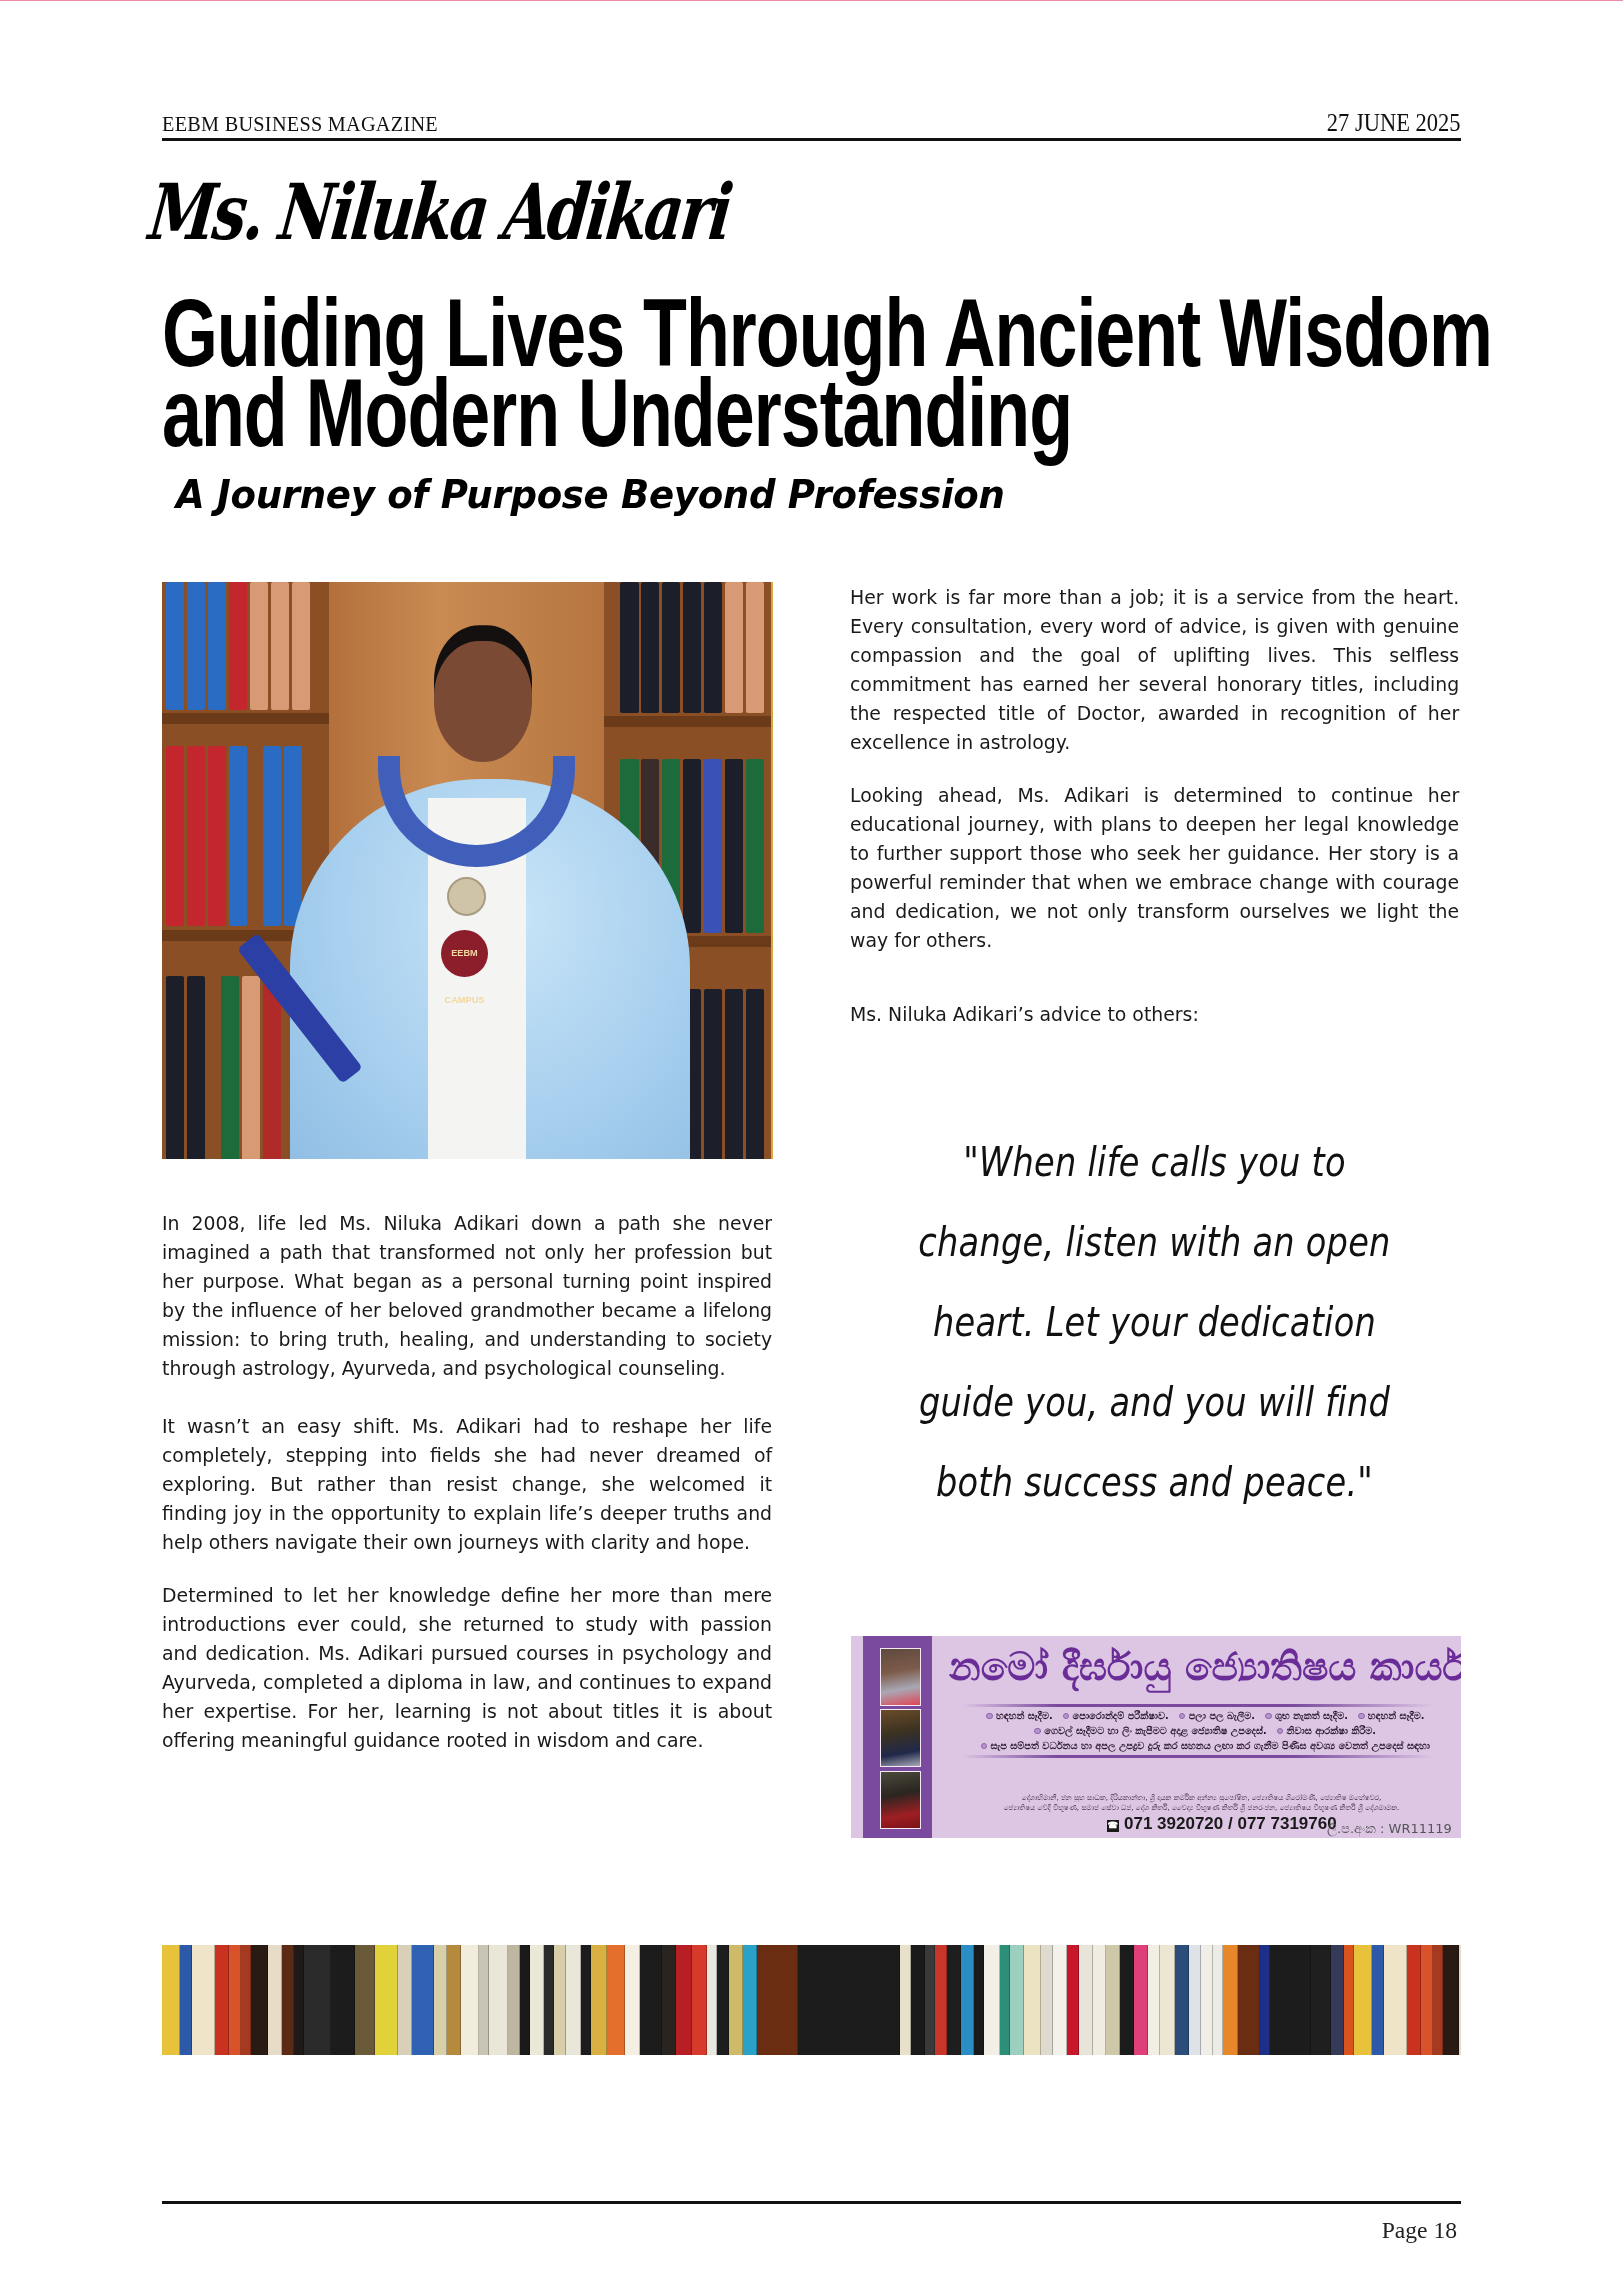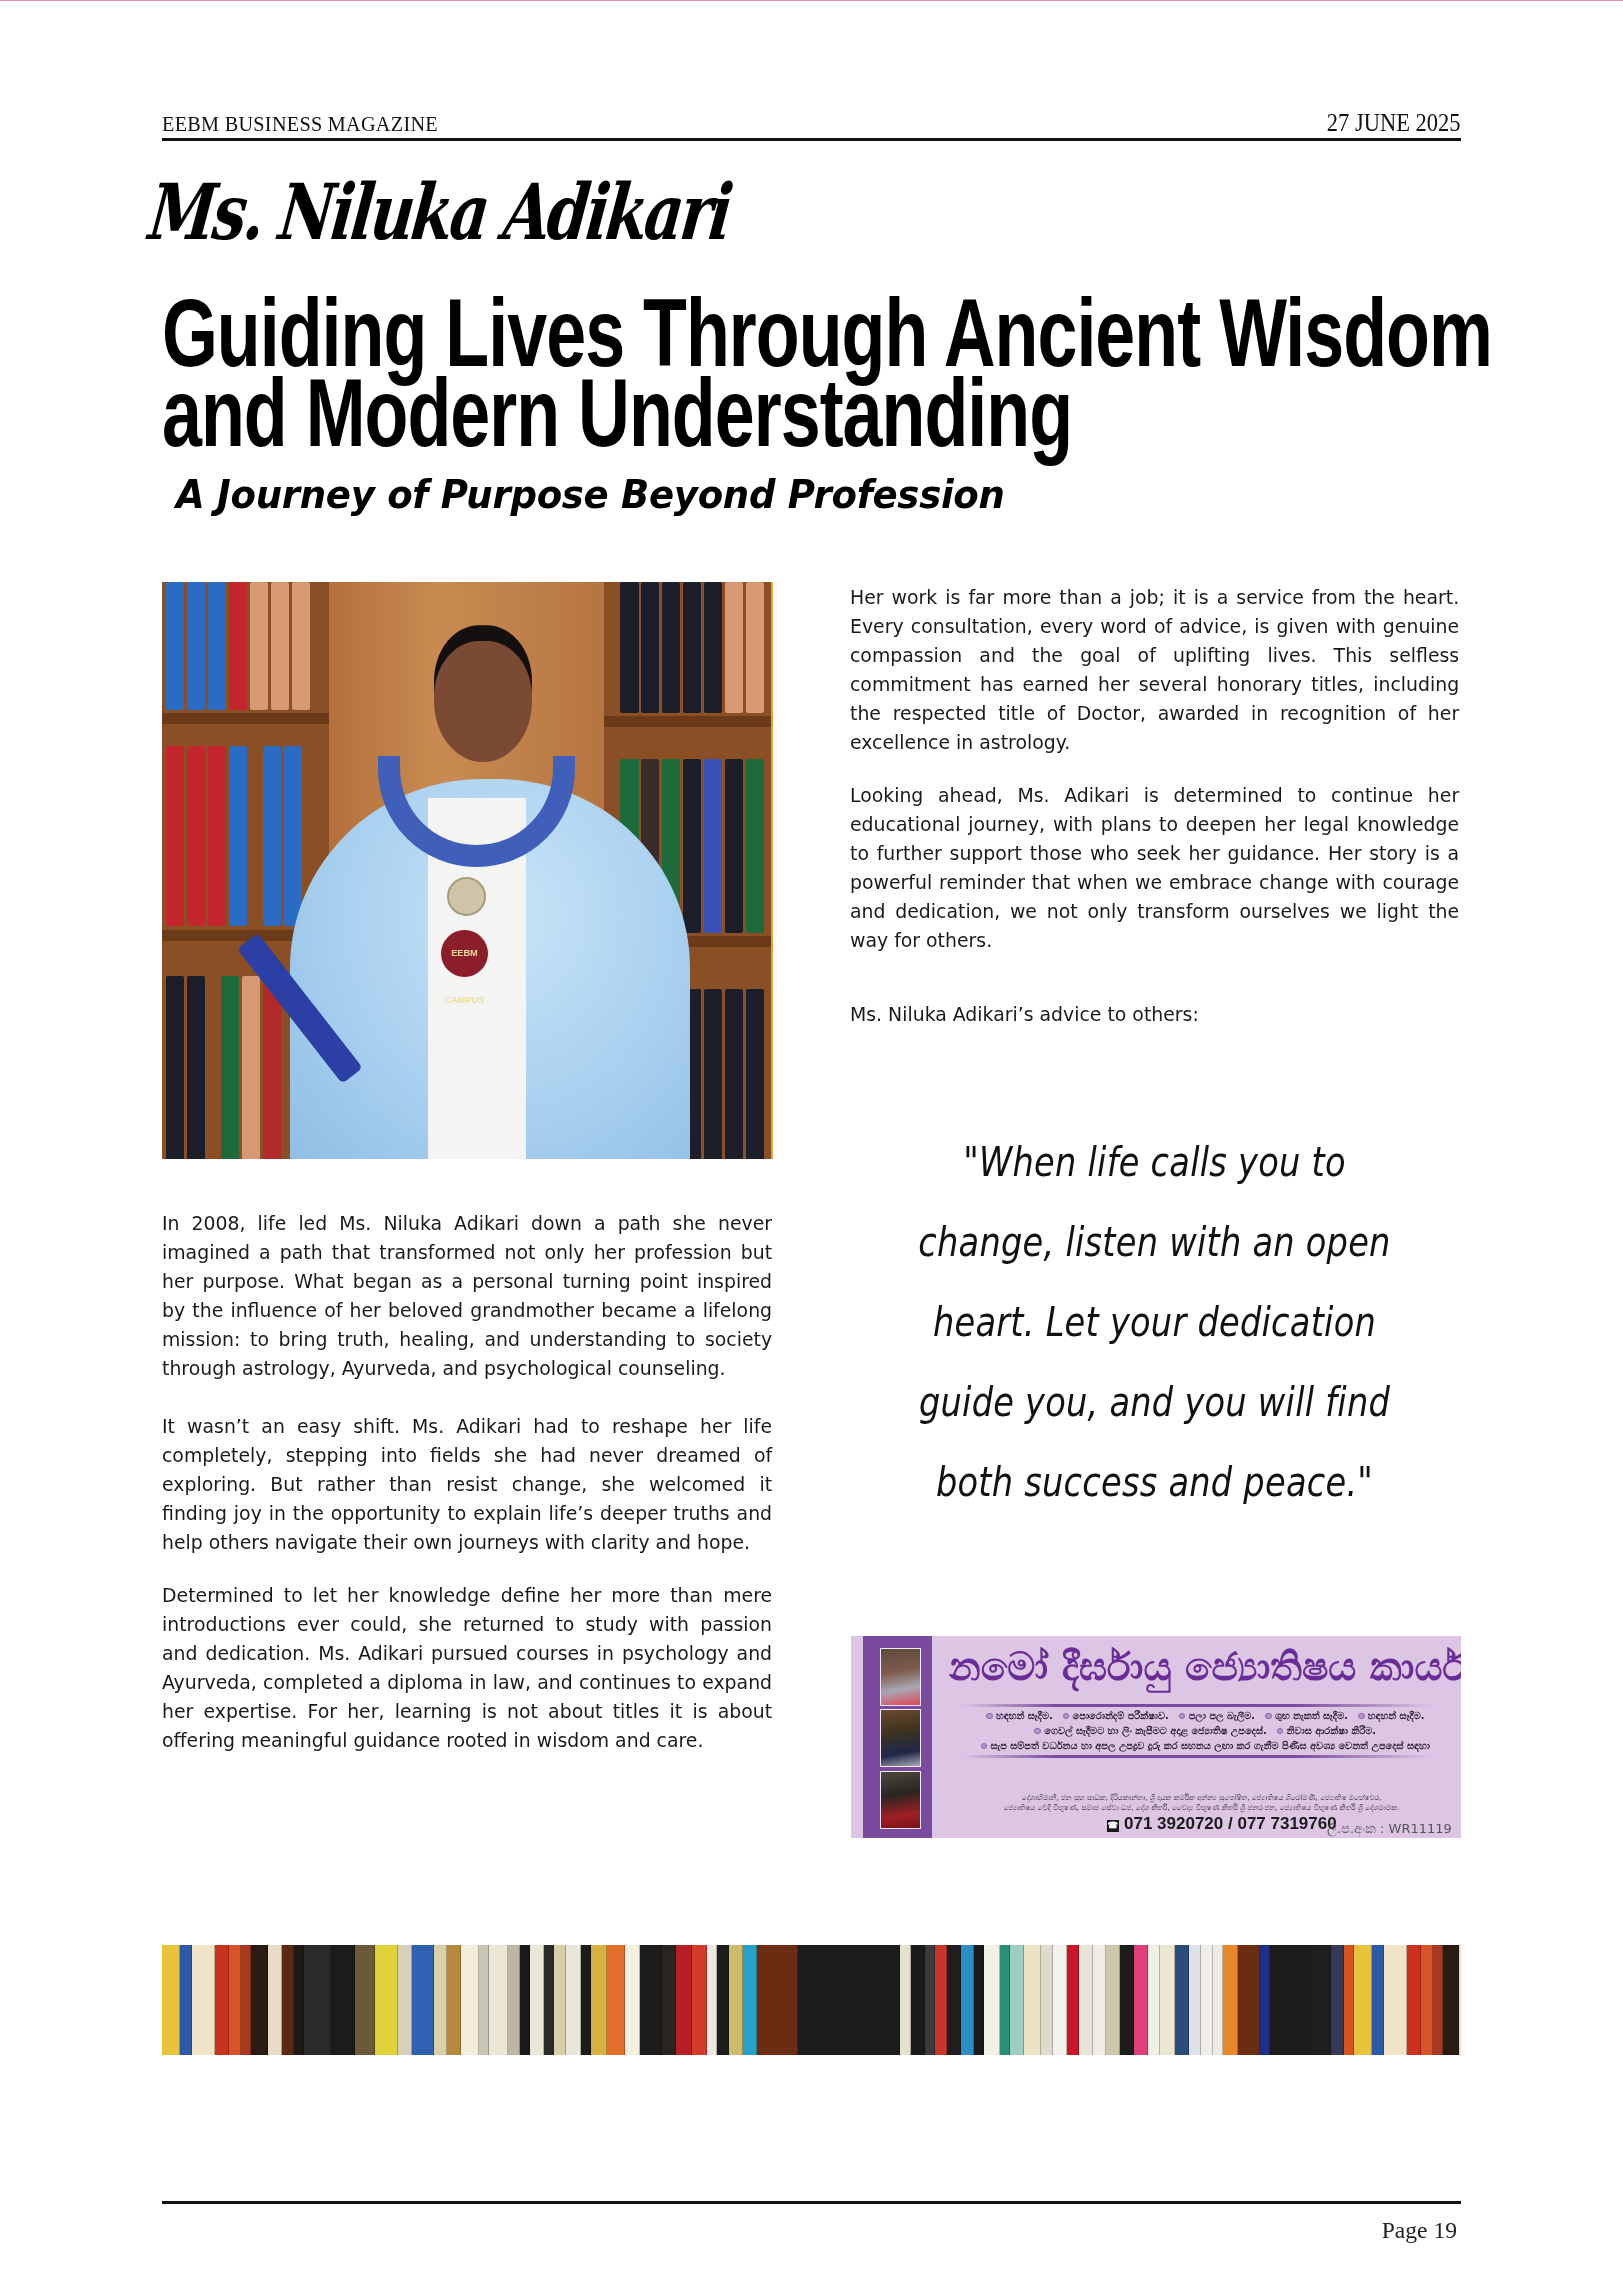--- a/index.html
+++ b/index.html
@@ -289,14 +289,14 @@
     <i style="width: 12.2px; background: rgb(44, 89, 168);"></i>
     <i style="width: 22.4px; background: rgb(240, 228, 200);"></i>
     <i style="width: 14.2px; background: rgb(200, 50, 31);"></i>
     <i style="width: 12.2px; background: rgb(217, 83, 42);"></i>
     <i style="width: 10.2px; background: rgb(166, 58, 32);"></i>
     <i style="width: 16.3px; background: rgb(42, 26, 20);"></i>
     <i style="width: 14.2px; background: rgb(230, 220, 200);"></i>
   </div>
 
 <div class="foot-rule"></div>
-<div class="page-num">Page 19</div>
+<div class="page-num">Page 18</div>
 
 
 </body></html>

